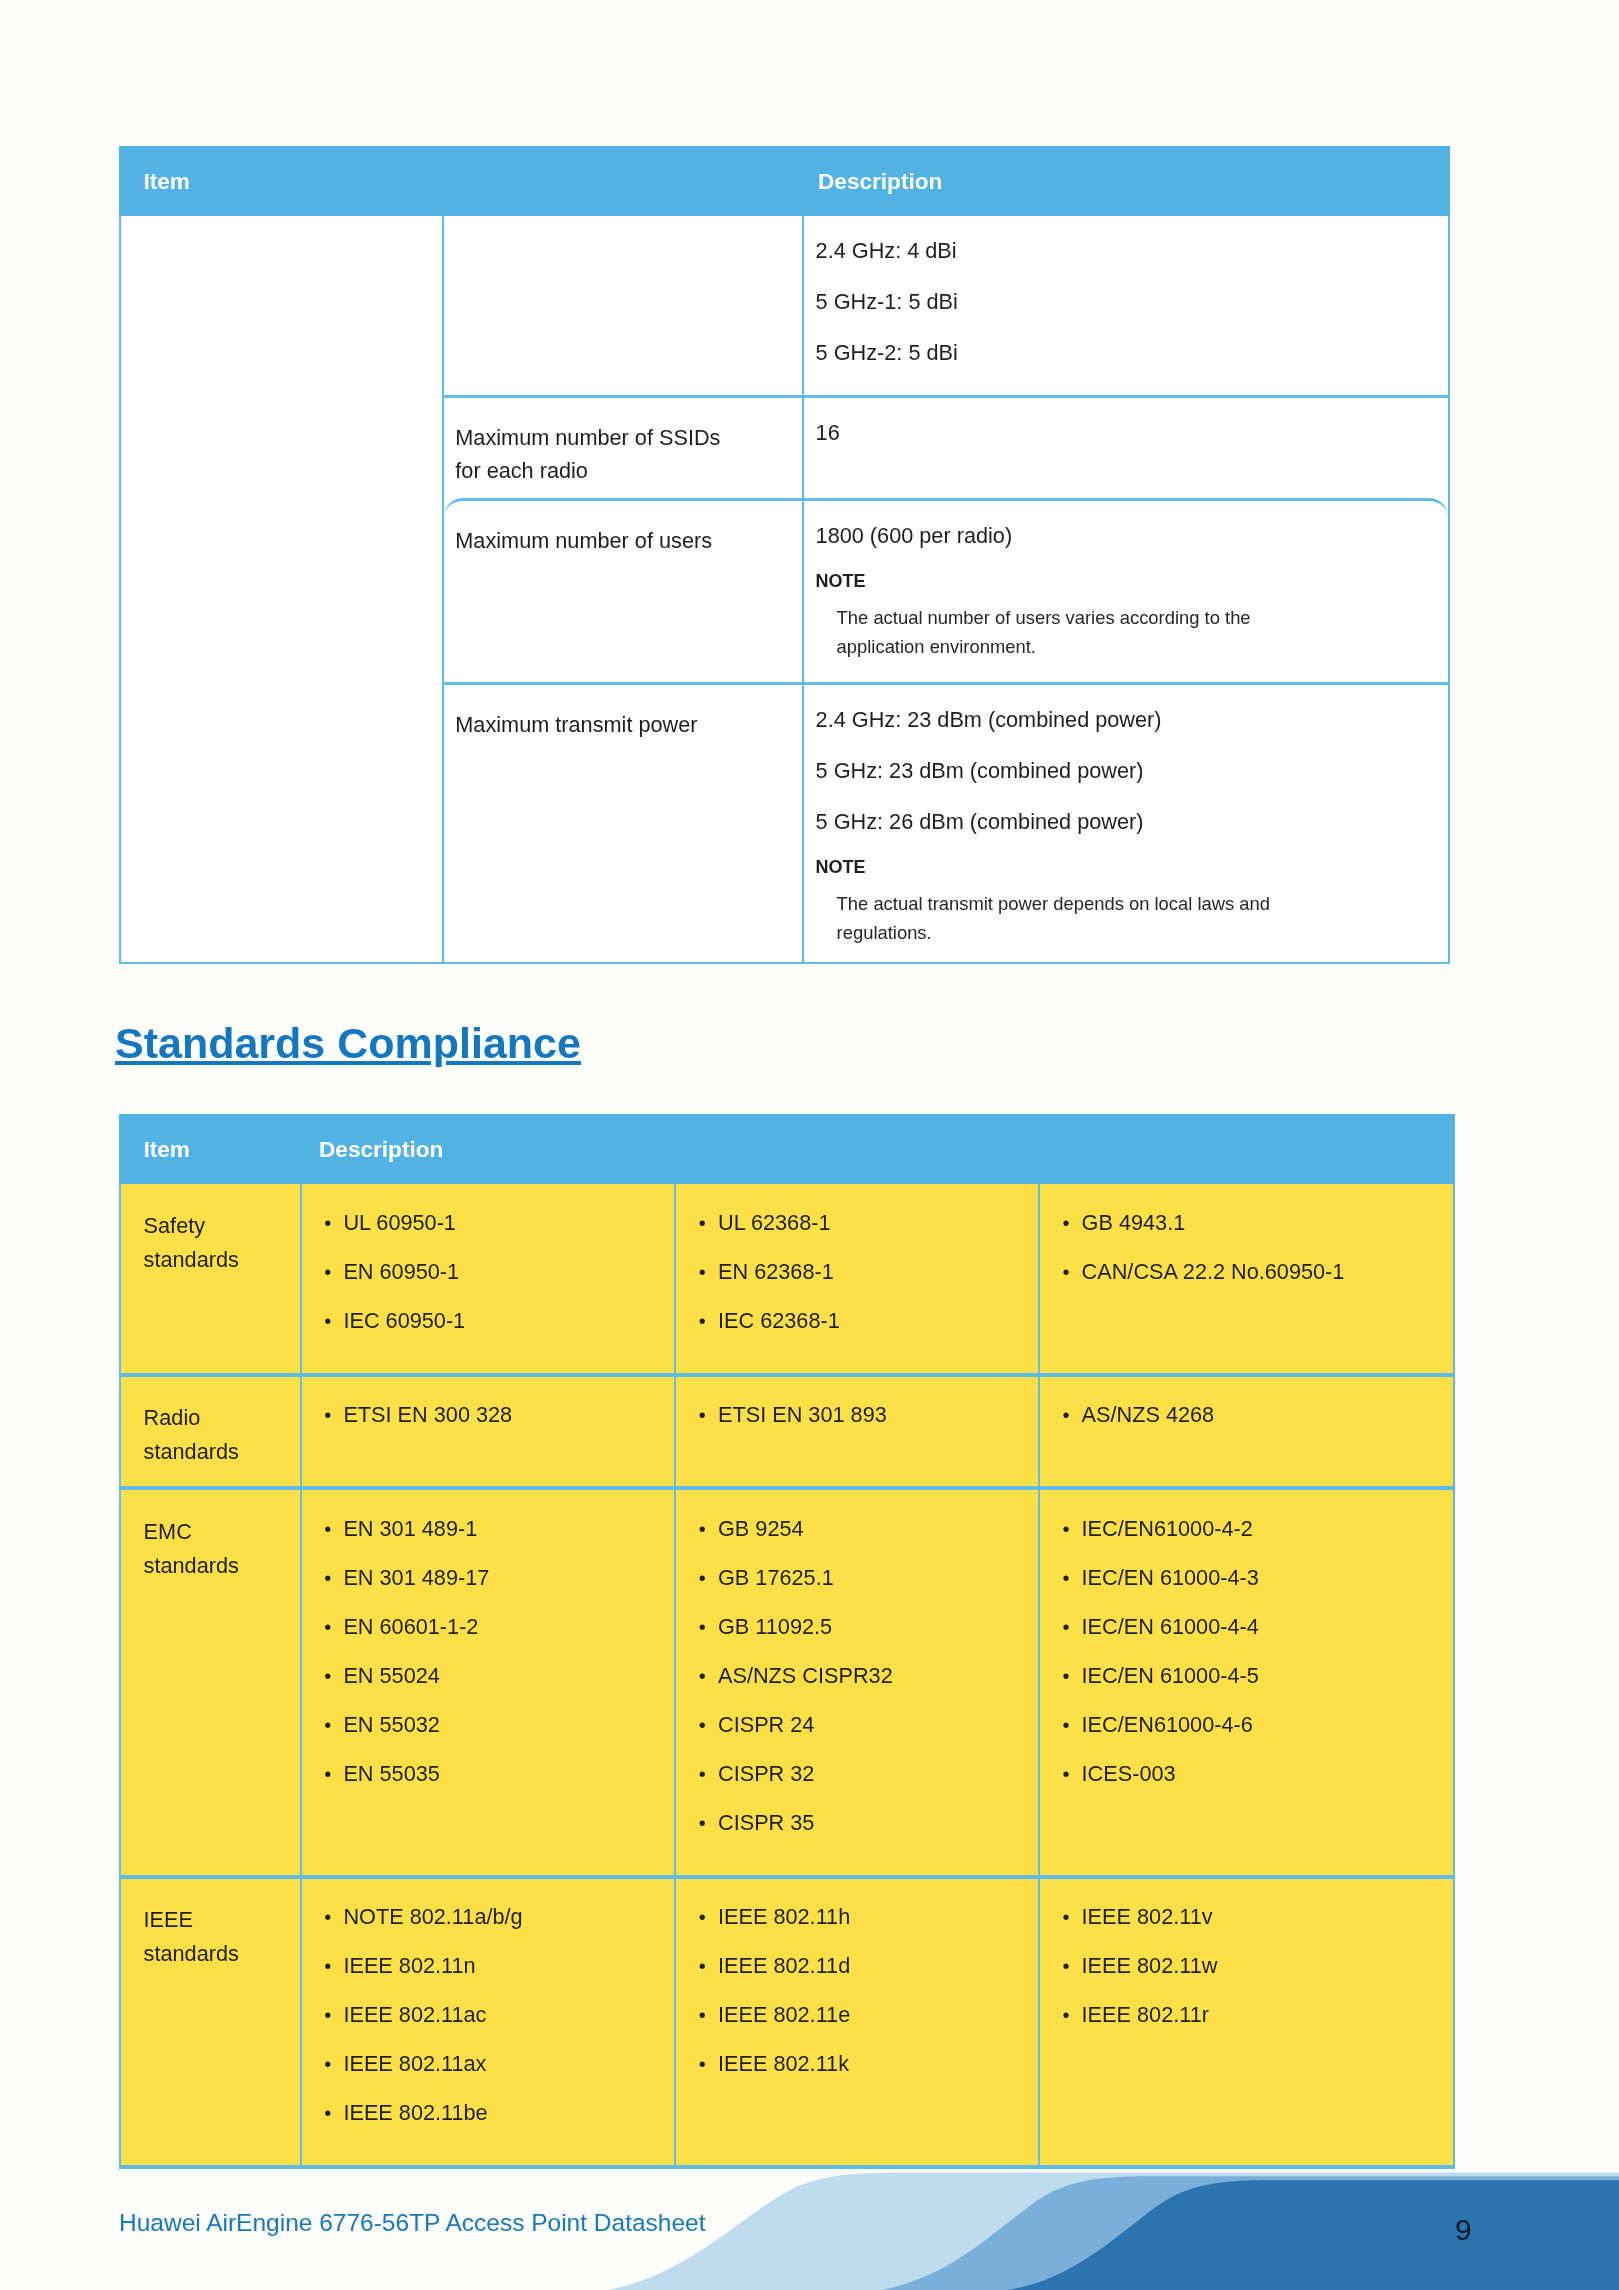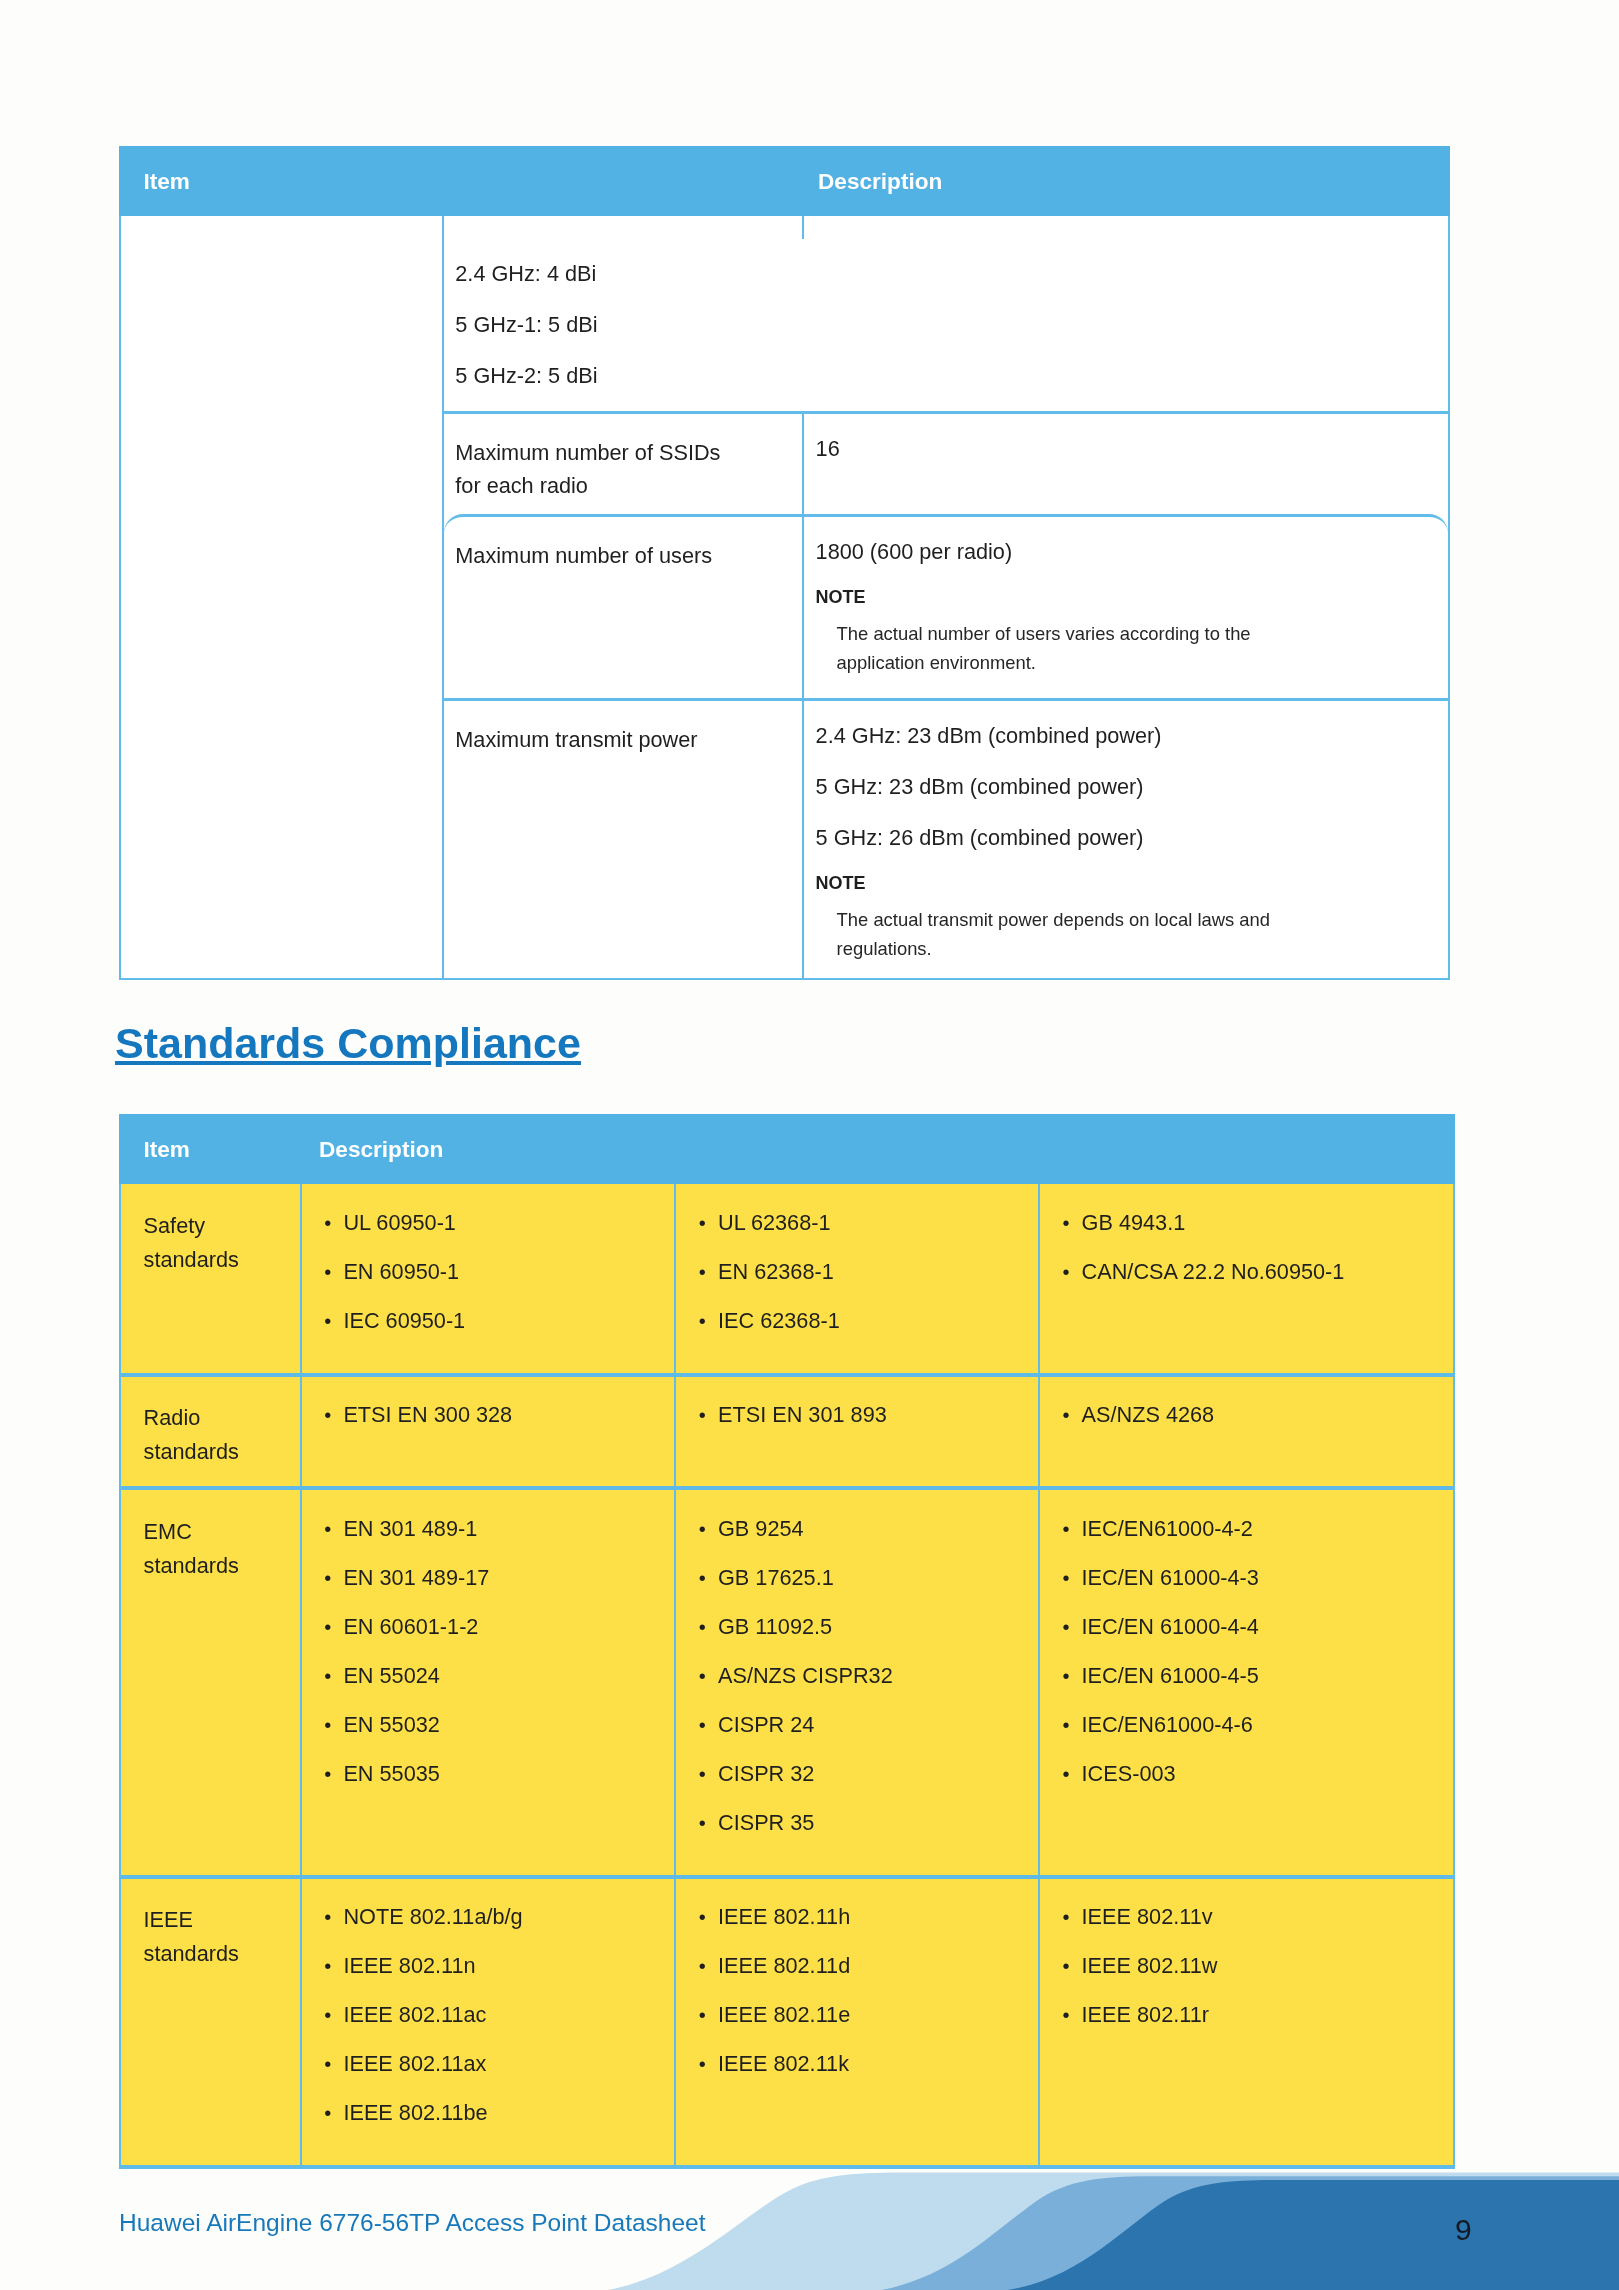--- a/index.html
+++ b/index.html
@@ -69,21 +69,21 @@
 <body>
 
 <div class="tbl t1">
   <div class="tbl-header">
     <span class="h-item">Item</span>
     <span class="h-desc">Description</span>
   </div>
   <div class="t1-body">
     <div class="t1-itemcol"></div>
     <div class="t1-rows" id="t1-rows">
-        <div class="t1-row" style="min-height: 179px; flex-direction: column;">
+        <div class="t1-row" style="min-height: 179px;">
           <div class="t1-sub"></div>
           <div class="t1-desc">
             <p>2.4 GHz: 4 dBi</p>
             <p>5 GHz-1: 5 dBi</p>
             <p>5 GHz-2: 5 dBi</p>
           </div>
         </div>
         <div class="t1-row" style="min-height: 100px;">
           <div class="t1-sub">
             <div>Maximum number of SSIDs</div>

